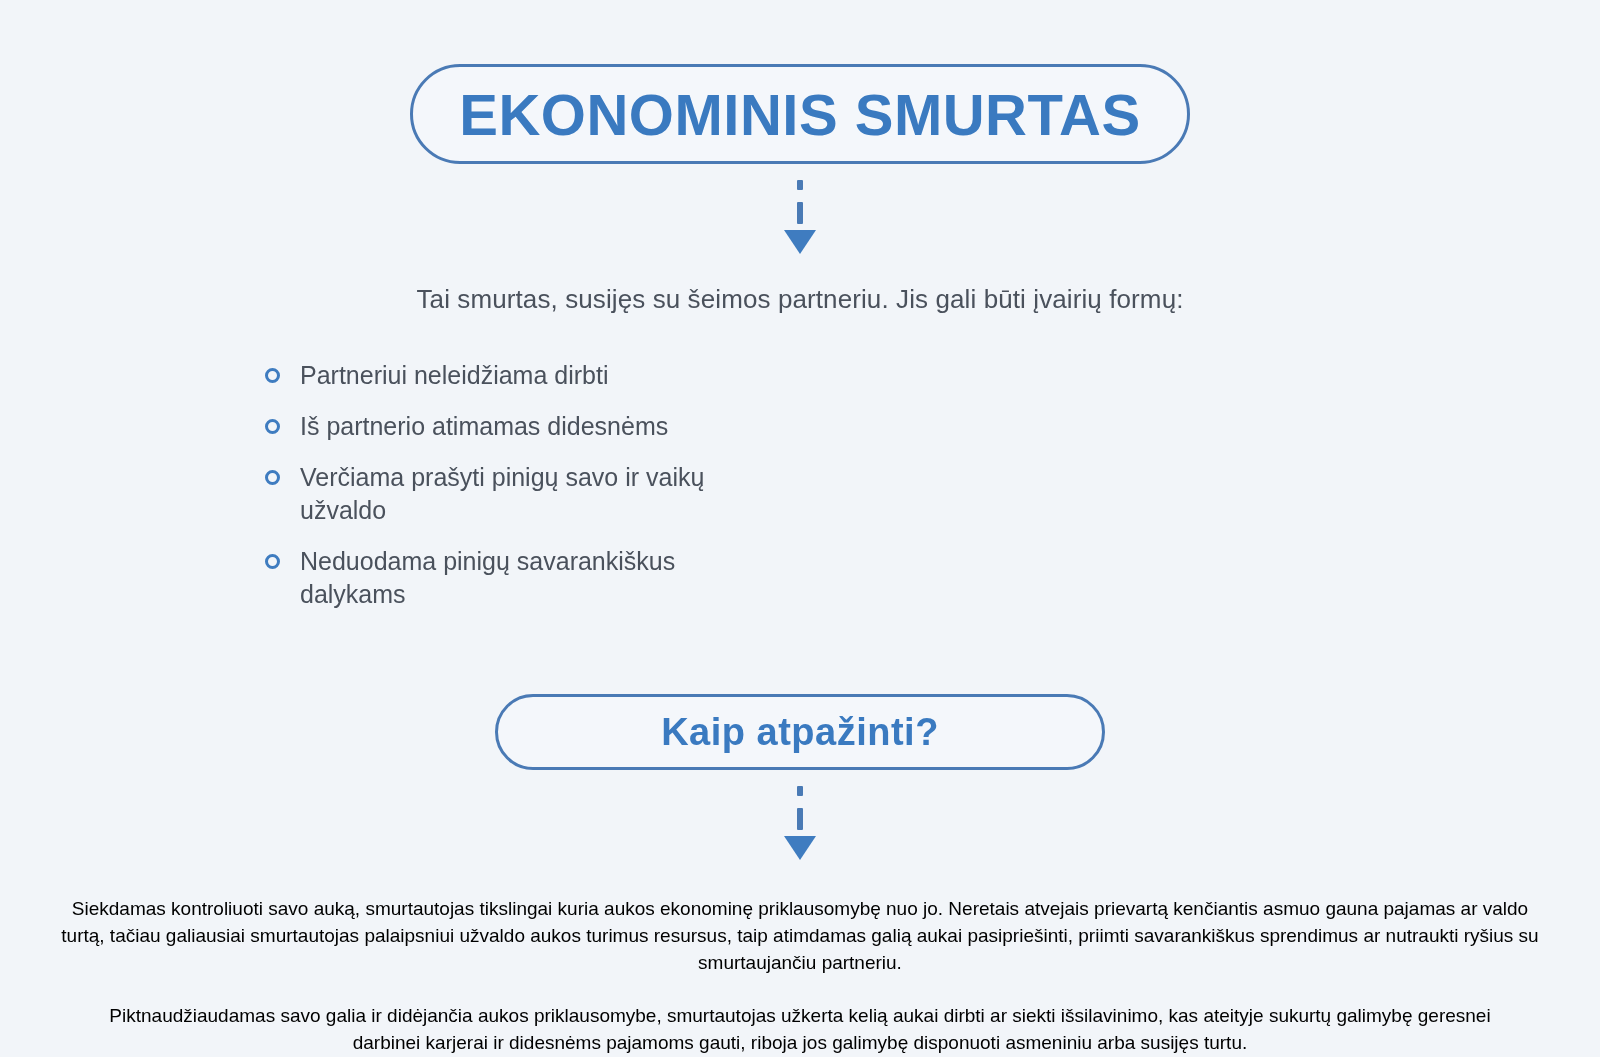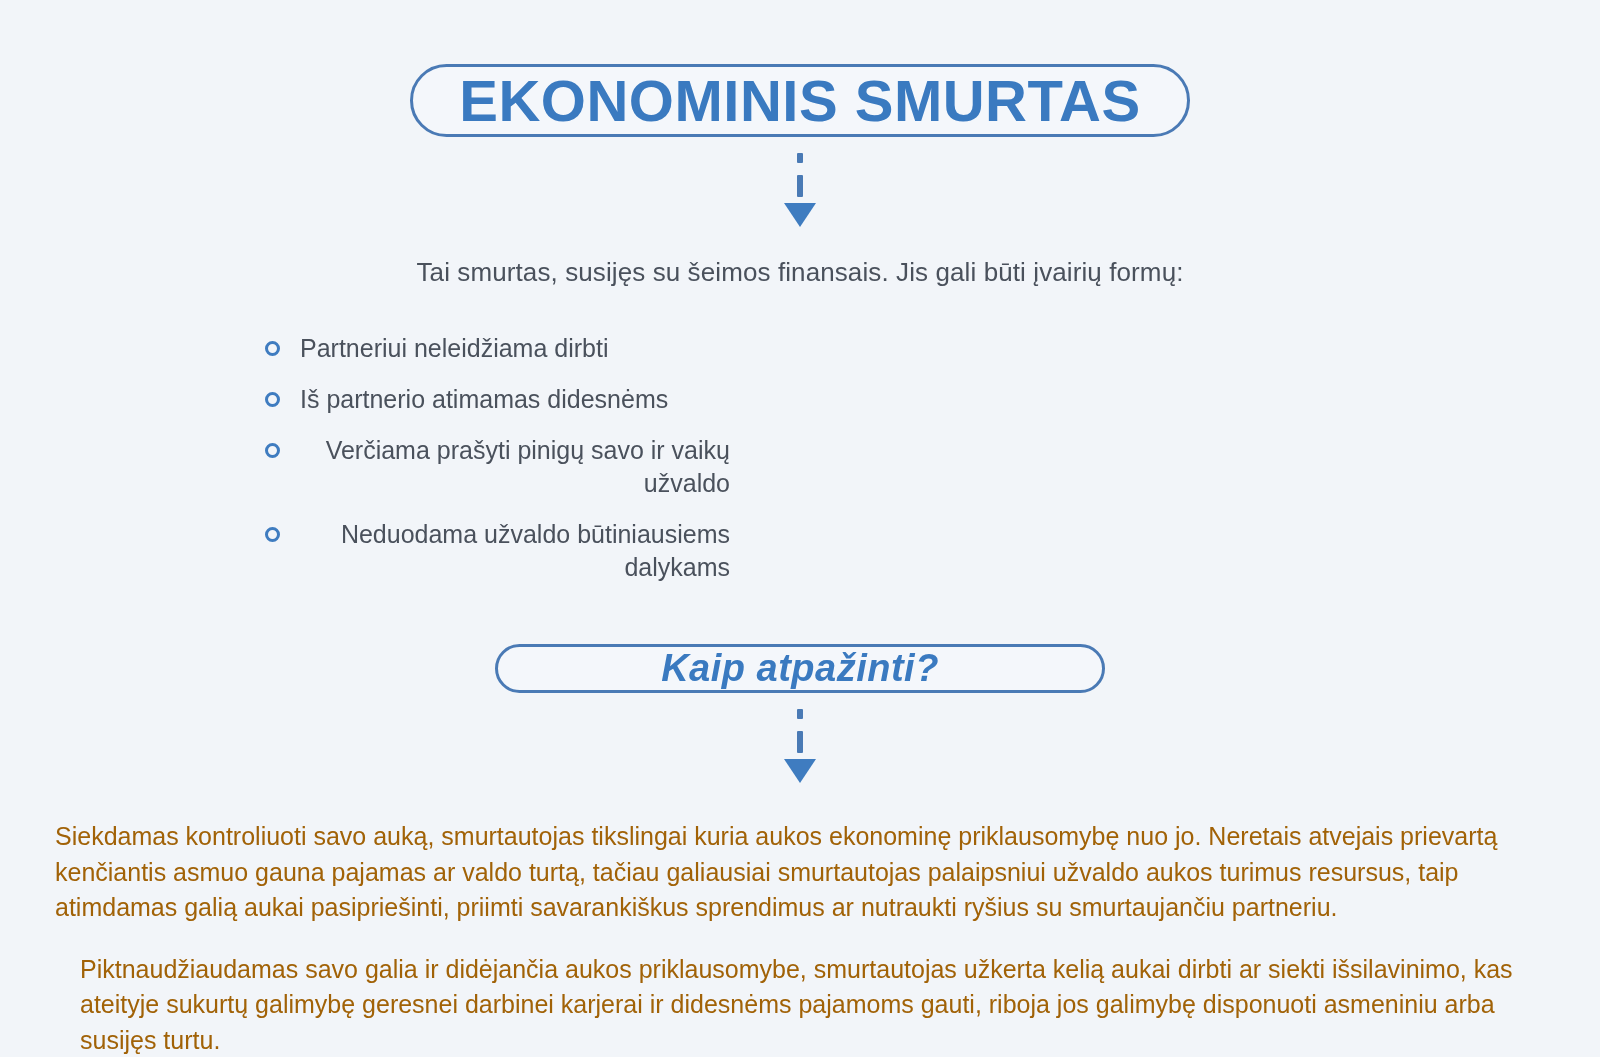--- a/index.html
+++ b/index.html
@@ -98,21 +98,20 @@
     flex-direction: column;
     gap: 18px;
   }
   .col-left  { width: 640px; padding-left: 175px; box-sizing: border-box; }
   .col-right { width: 700px; }
 
   .bullet {
     display: flex;
     align-items: flex-start;
     gap: 20px;
-    text-align: right;
   }
   .ring {
     flex: 0 0 auto;
     width: 15px;
     height: 15px;
     margin-top: 9px;
     border: 3px solid #3f7cc0;
     border-radius: 50%;
     box-sizing: border-box;
   }
@@ -124,69 +123,69 @@
 
   
   .paragraphs {
     margin-top: 36px;
     width: 1490px;
     display: flex;
     flex-direction: column;
     gap: 26px;
   }
   .para {
-    text-align: left;
-    font-size: 25px;
+    text-align: center;
+    font-size: 19px;
     line-height: 1.42;
-    color: #a16207;
+    color: #000000;
   }
   .para.p2 { width: 1440px; margin: 0 auto; }
 </style>
 </head>
 <body>
 
 <div class="page">
 
   <div class="pill pill-title">
     <span>EKONOMINIS SMURTAS</span>
   </div>
 
   <div class="connector">
     <div class="dash d1"></div>
     <div class="dash d2"></div>
     <div class="head"></div>
   </div>
 
-  <div class="intro">Tai smurtas, susijęs su šeimos finansais. Jis gali būti įvairių formų:</div>
+  <div class="intro">Tai smurtas, susijęs su šeimos partneriu. Jis gali būti įvairių formų:</div>
 
   <div class="columns">
 
     <div class="col col-left">
       <div class="bullet">
         <span class="ring"></span>
         <span class="bullet-text">Partneriui neleidžiama dirbti</span>
       </div>
       <div class="bullet">
         <span class="ring"></span>
         <span class="bullet-text">Iš partnerio atimamas didesnėms</span>
       </div>
       <div class="bullet">
         <span class="ring"></span>
         <span class="bullet-text">Verčiama prašyti pinigų savo ir vaikų užvaldo</span>
       </div>
       <div class="bullet">
         <span class="ring"></span>
-        <span class="bullet-text">Neduodama užvaldo būtiniausiems dalykams</span>
+        <span class="bullet-text">Neduodama pinigų savarankiškus dalykams</span>
       </div>
     </div>
 
 
   </div>
 
-  <div class="pill pill-sub" style="margin-top:60px;font-style:italic;">
+  <div class="pill pill-sub" style="margin-top:83px;">
     <span>Kaip atpažinti?</span>
   </div>
 
   <div class="connector">
     <div class="dash d1"></div>
     <div class="dash d2"></div>
     <div class="head"></div>
   </div>
 
   <div class="paragraphs">

